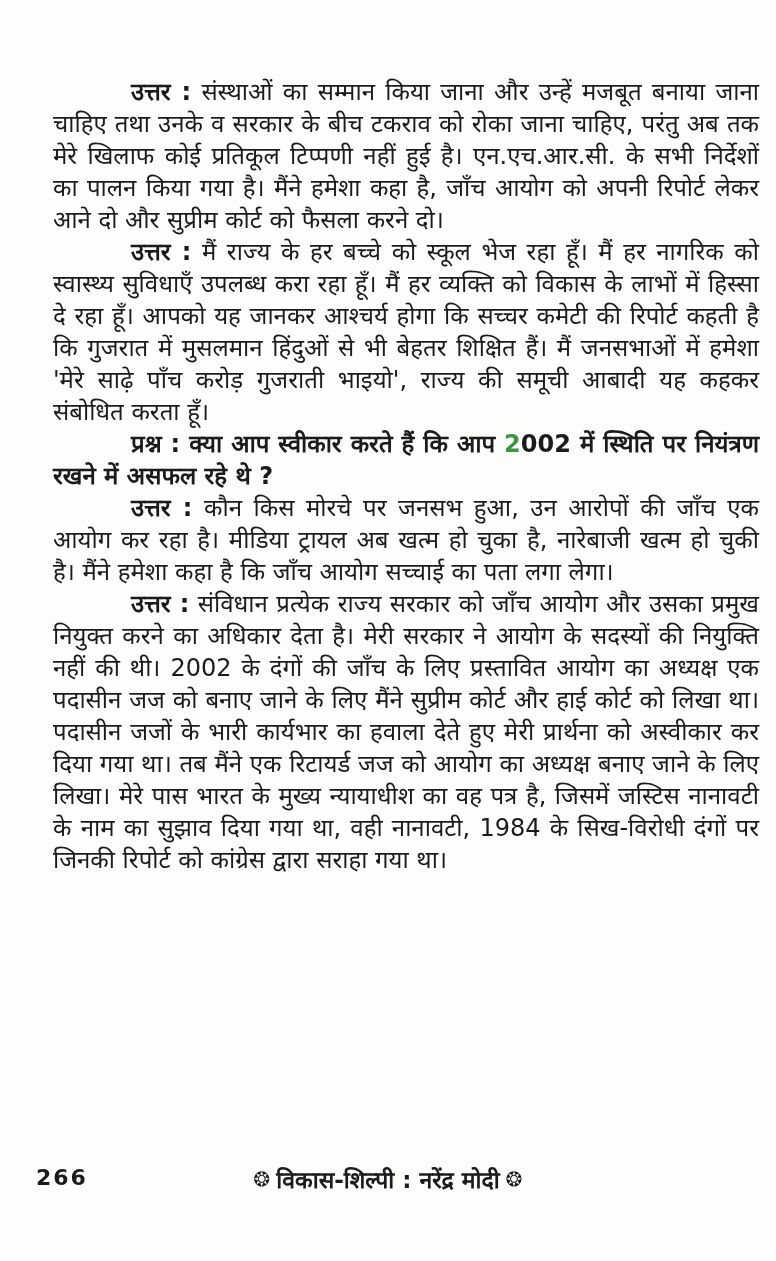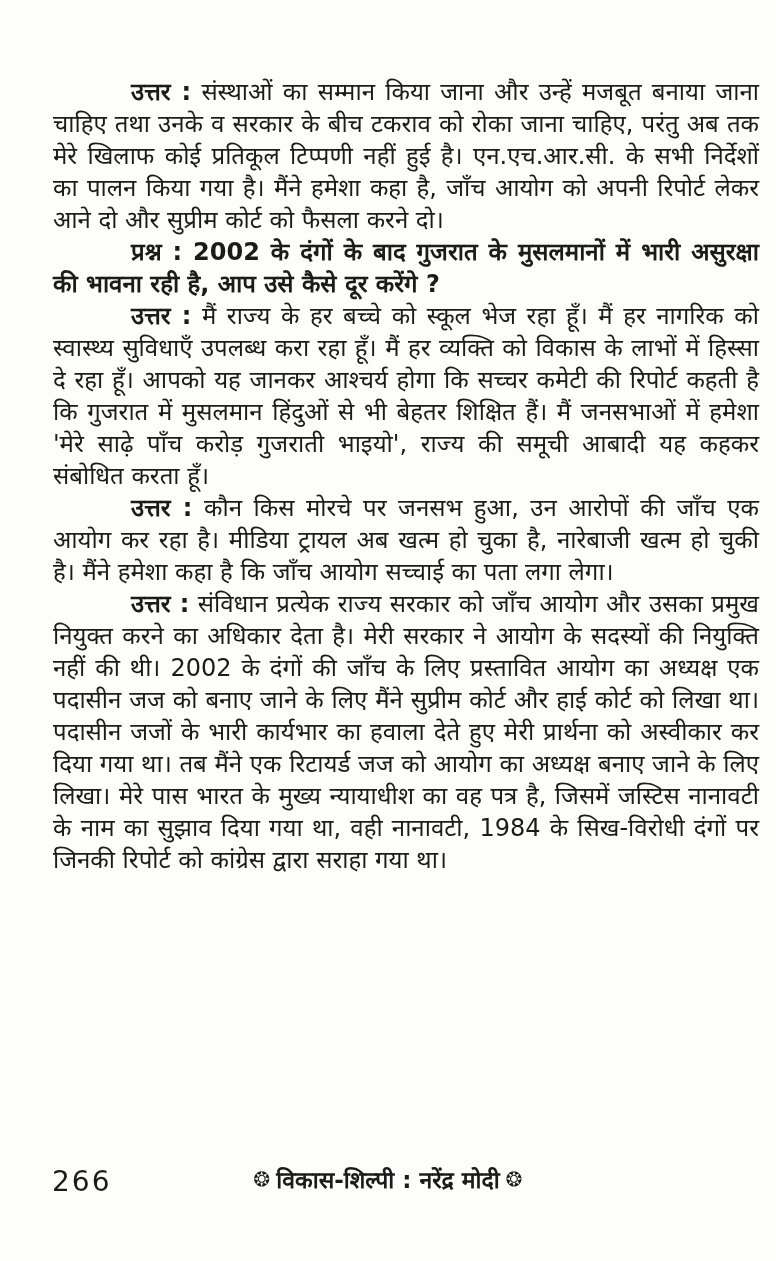--- a/index.html
+++ b/index.html
@@ -31,24 +31,24 @@
   .green-char { color: #3f9442; }
   .footer {
     position: absolute;
     top: 1163px;
     left: 0;
     right: 0;
     height: 36px;
   }
   .page-number {
     position: absolute;
-    left: 52px;
+    left: 36px;
     top: 2px;
-    font-weight: 400;
-    font-size: 28px;
+    font-weight: 700;
+    font-size: 22px;
     letter-spacing: 2px;
   }
   .running-title {
     position: absolute;
     left: 0;
     right: 0;
     top: 0;
     text-align: center;
     font-weight: 700;
     font-size: 23px;
@@ -63,24 +63,24 @@
 </style>
 </head>
 <body>
 
 <div class="page">
 
   <div class="text-block">
 
     <p class="para answer"><span class="para-label">उत्तर :</span><span> संस्थाओं का सम्मान किया जाना और उन्हें मजबूत बनाया जाना चाहिए तथा उनके व सरकार के बीच टकराव को रोका जाना चाहिए, परंतु अब तक मेरे खिलाफ कोई प्रतिकूल टिप्पणी नहीं हुई है। एन.एच.आर.सी. के सभी निर्देशों का पालन किया गया है। मैंने हमेशा कहा है, जाँच आयोग को अपनी रिपोर्ट लेकर आने दो और सुप्रीम कोर्ट को फैसला करने दो।</span></p>
 
-    <p class="para question"><span class="para-label">प्रश्न :</span><span> 2002 के दंगों के बाद गुजरात के मुसलमानों में भारी असुरक्षा की भावना रही है, आप उसे कैसे दूर करेंगे ?</span></p>
 
     <p class="para answer"><span class="para-label">उत्तर :</span><span> मैं राज्य के हर बच्चे को स्कूल भेज रहा हूँ। मैं हर नागरिक को स्वास्थ्य सुविधाएँ उपलब्ध करा रहा हूँ। मैं हर व्यक्ति को विकास के लाभों में हिस्सा दे रहा हूँ। आपको यह जानकर आश्चर्य होगा कि सच्चर कमेटी की रिपोर्ट कहती है कि गुजरात में मुसलमान हिंदुओं से भी बेहतर शिक्षित हैं। मैं जनसभाओं में हमेशा 'मेरे साढ़े पाँच करोड़ गुजराती भाइयो', राज्य की समूची आबादी यह कहकर संबोधित करता हूँ।</span></p>
 
+    <p class="para question"><span class="para-label">प्रश्न :</span><span> क्या आप स्वीकार करते हैं कि आप </span><span class="green-char">2</span><span>002 में स्थिति पर नियंत्रण रखने में असफल रहे थे ?</span></p>
 
     <p class="para answer"><span class="para-label">उत्तर :</span><span> कौन किस मोरचे पर जनसभ हुआ, उन आरोपों की जाँच एक आयोग कर रहा है। मीडिया ट्रायल अब खत्म हो चुका है, नारेबाजी खत्म हो चुकी है। मैंने हमेशा कहा है कि जाँच आयोग सच्चाई का पता लगा लेगा।</span></p>
 
 
     <p class="para answer"><span class="para-label">उत्तर :</span><span> संविधान प्रत्येक राज्य सरकार को जाँच आयोग और उसका प्रमुख नियुक्त करने का अधिकार देता है। मेरी सरकार ने आयोग के सदस्यों की नियुक्ति नहीं की थी। 2002 के दंगों की जाँच के लिए प्रस्तावित आयोग का अध्यक्ष एक पदासीन जज को बनाए जाने के लिए मैंने सुप्रीम कोर्ट और हाई कोर्ट को लिखा था। पदासीन जजों के भारी कार्यभार का हवाला देते हुए मेरी प्रार्थना को अस्वीकार कर दिया गया था। तब मैंने एक रिटायर्ड जज को आयोग का अध्यक्ष बनाए जाने के लिए लिखा। मेरे पास भारत के मुख्य न्यायाधीश का वह पत्र है, जिसमें जस्टिस नानावटी के नाम का सुझाव दिया गया था, वही नानावटी, 1984 के सिख-विरोधी दंगों पर जिनकी रिपोर्ट को कांग्रेस द्वारा सराहा गया था।</span></p>
 
 
   </div>
 
   <div class="footer">

